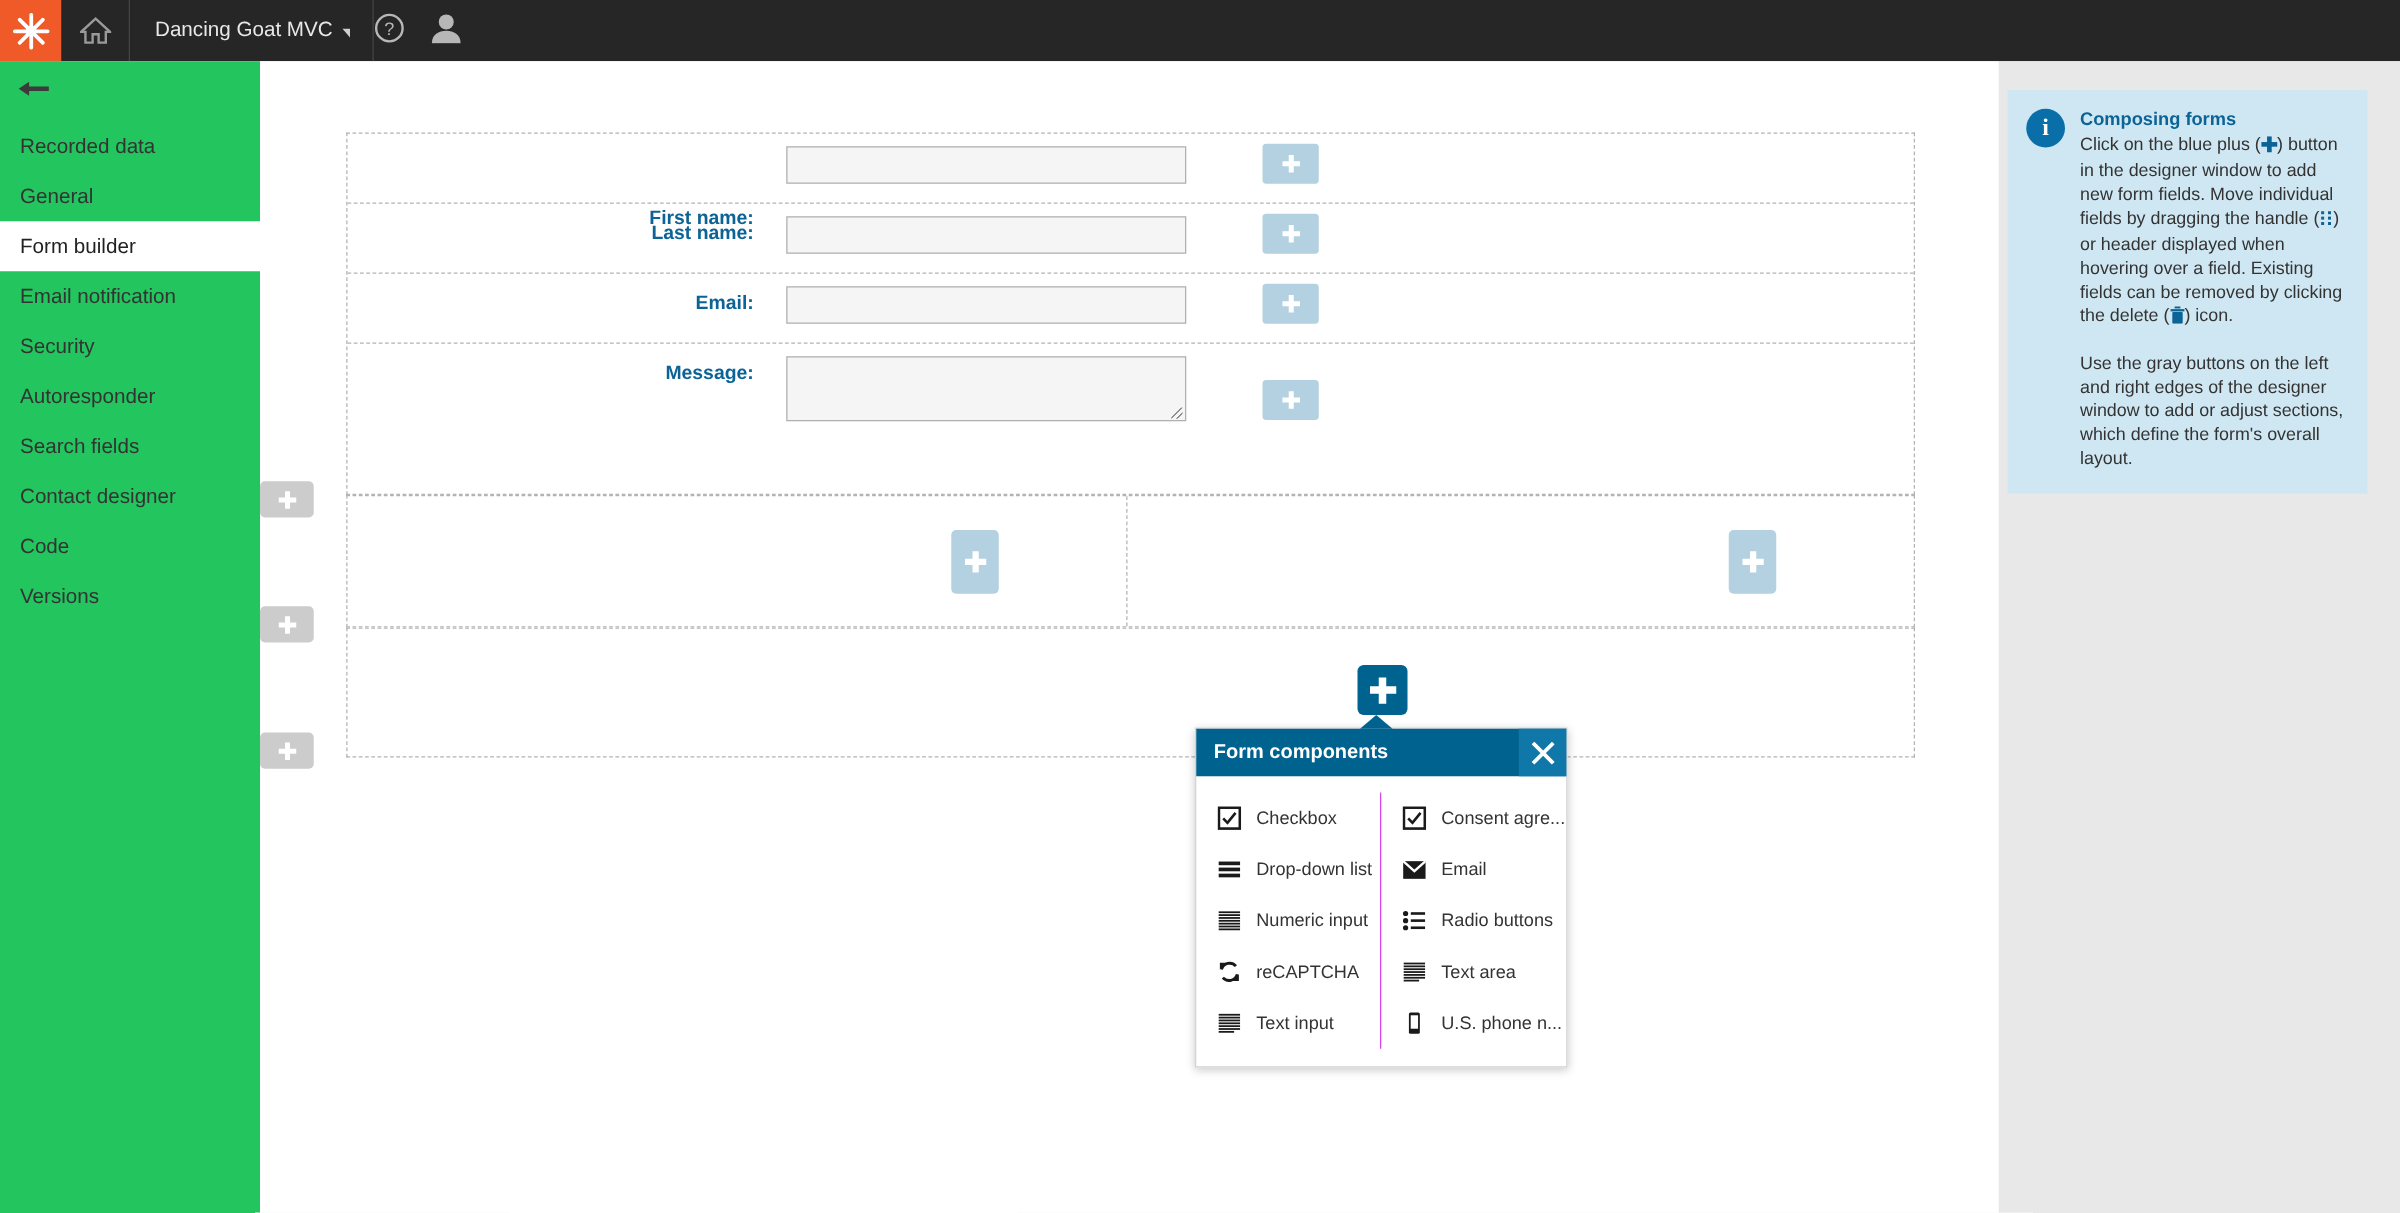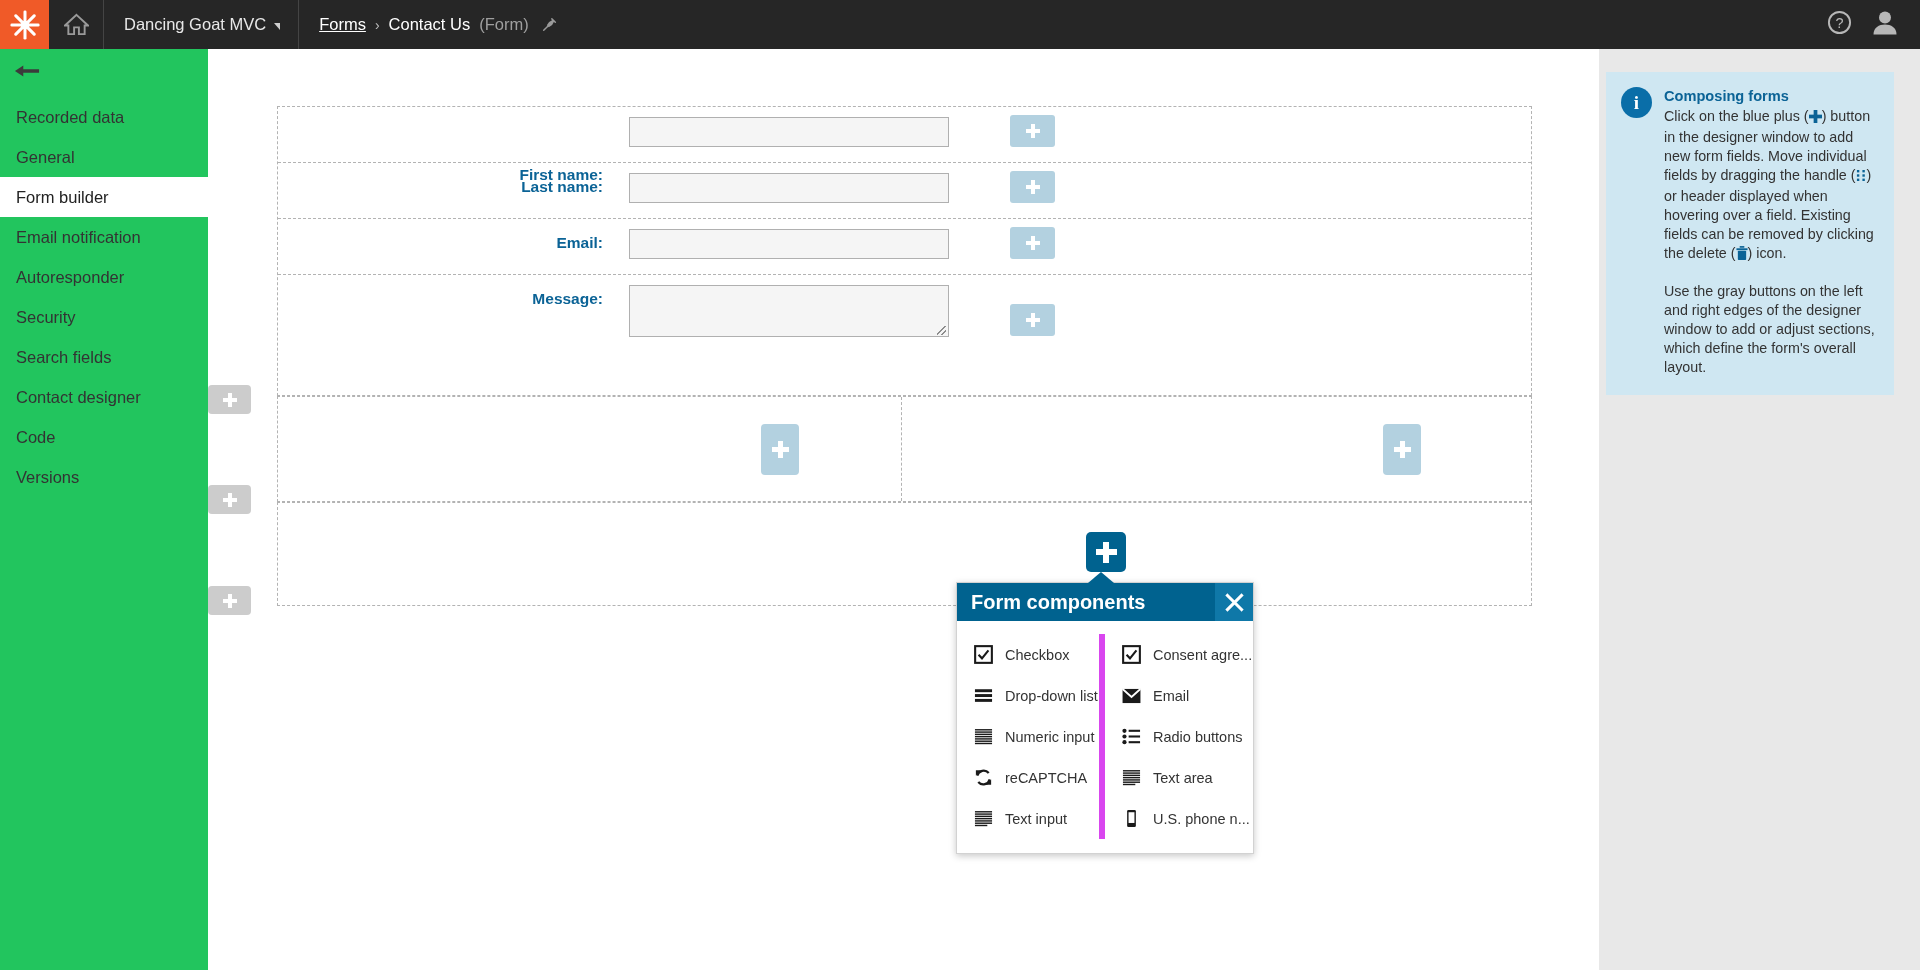--- a/index.html
+++ b/index.html
@@ -150,28 +150,28 @@
     position:absolute; top:-11px; left:131px;
     width:0; height:0;
     border-left: 13px solid transparent;
     border-right: 13px solid transparent;
     border-bottom: 11px solid #00628f;
   }
   .popup-head {
     height:38px; background:#00628f; color:#fff;
     display:flex; align-items:center; justify-content:space-between;
   }
-  .popup-title { padding-left:14px; font-size:20px; font-weight:bold; }
+  .popup-title { padding-left:14px; font-size:16px; font-weight:bold; }
   .popup-close {
     width:38px; height:38px; background:#0f78a8;
     display:flex; align-items:center; justify-content:center; cursor:pointer;
   }
   .popup-body { padding: 13px 0 14px 0; display:flex; }
   .pcol { width: 149px; }
-  .pcol:first-child { border-right: 6px solid #d946ef; }
+  .pcol:first-child { border-right: 1px solid #d946ef; }
   .pitem {
     height:41px; display:flex; align-items:center; gap:11px;
     padding-left: 16px; font-size:14.5px; color:#333; cursor:pointer;
     white-space:nowrap; overflow:hidden;
   }
   .picon { width:21px; height:21px; flex:none; display:flex; align-items:center; justify-content:center; }
 
   
   .helppanel {
     position:absolute; top:72px; left:1606px;
@@ -212,35 +212,20 @@
     <svg width="25" height="23" viewBox="0 0 26 24" aria-hidden="true">
       <path d="M13 2 L25 13 L21.5 13 L21.5 22 L15.5 22 L15.5 15 L10.5 15 L10.5 22 L4.5 22 L4.5 13 L1 13 Z" fill="none" stroke="#9a9a9a" stroke-width="2"></path>
     </svg>
   </div>
 
   <div class="site-tile">
     <span>Dancing Goat MVC</span>
     <span class="caret-dn"></span>
   </div>
 
-  <div class="breadcrumb">
-    <span class="bc-link">Forms</span>
-    <span class="bc-sep">›</span>
-    <span class="bc-cur">Contact Us</span>
-    <span class="bc-type">(Form)</span>
-    <span class="pin-icon">
-      <svg width="15" height="15" viewBox="0 0 16 16" aria-hidden="true">
-        <g stroke="#9a9a9a" stroke-width="1.6" fill="none" stroke-linecap="round">
-          <path d="M10.5 1.8 L14.2 5.5"></path>
-          <path d="M11.6 3 L7.6 5.2 L5.1 8.8 L7.2 10.9 L10.8 8.4 L13 4.4 Z" fill="#9a9a9a" stroke="none"></path>
-          <path d="M6.2 9.8 L1.8 14.2"></path>
-        </g>
-      </svg>
-    </span>
-  </div>
 
   <div class="top-right">
     <span>
       <svg width="25" height="25" viewBox="0 0 26 26" aria-hidden="true">
         <circle cx="13" cy="13" r="11" fill="none" stroke="#b7b7b7" stroke-width="2"></circle>
         <text x="13" y="18.5" font-size="15" font-family="Liberation Sans, sans-serif" text-anchor="middle" fill="#b7b7b7">?</text>
       </svg>
     </span>
     <span>
       <svg width="26" height="25" viewBox="0 0 26 25" aria-hidden="true">
@@ -266,24 +251,24 @@
   <div class="nav-item">
     <span>General</span>
   </div>
   <div class="nav-item active">
     <span>Form builder</span>
   </div>
   <div class="nav-item">
     <span>Email notification</span>
   </div>
   <div class="nav-item">
+    <span>Security</span>
+  </div>
+  <div class="nav-item">
     <span>Autoresponder</span>
-  </div>
-  <div class="nav-item">
-    <span>Security</span>
   </div>
   <div class="nav-item">
     <span>Search fields</span>
   </div>
   <div class="nav-item">
     <span>Contact designer</span>
   </div>
   <div class="nav-item">
     <span>Code</span>
   </div>

